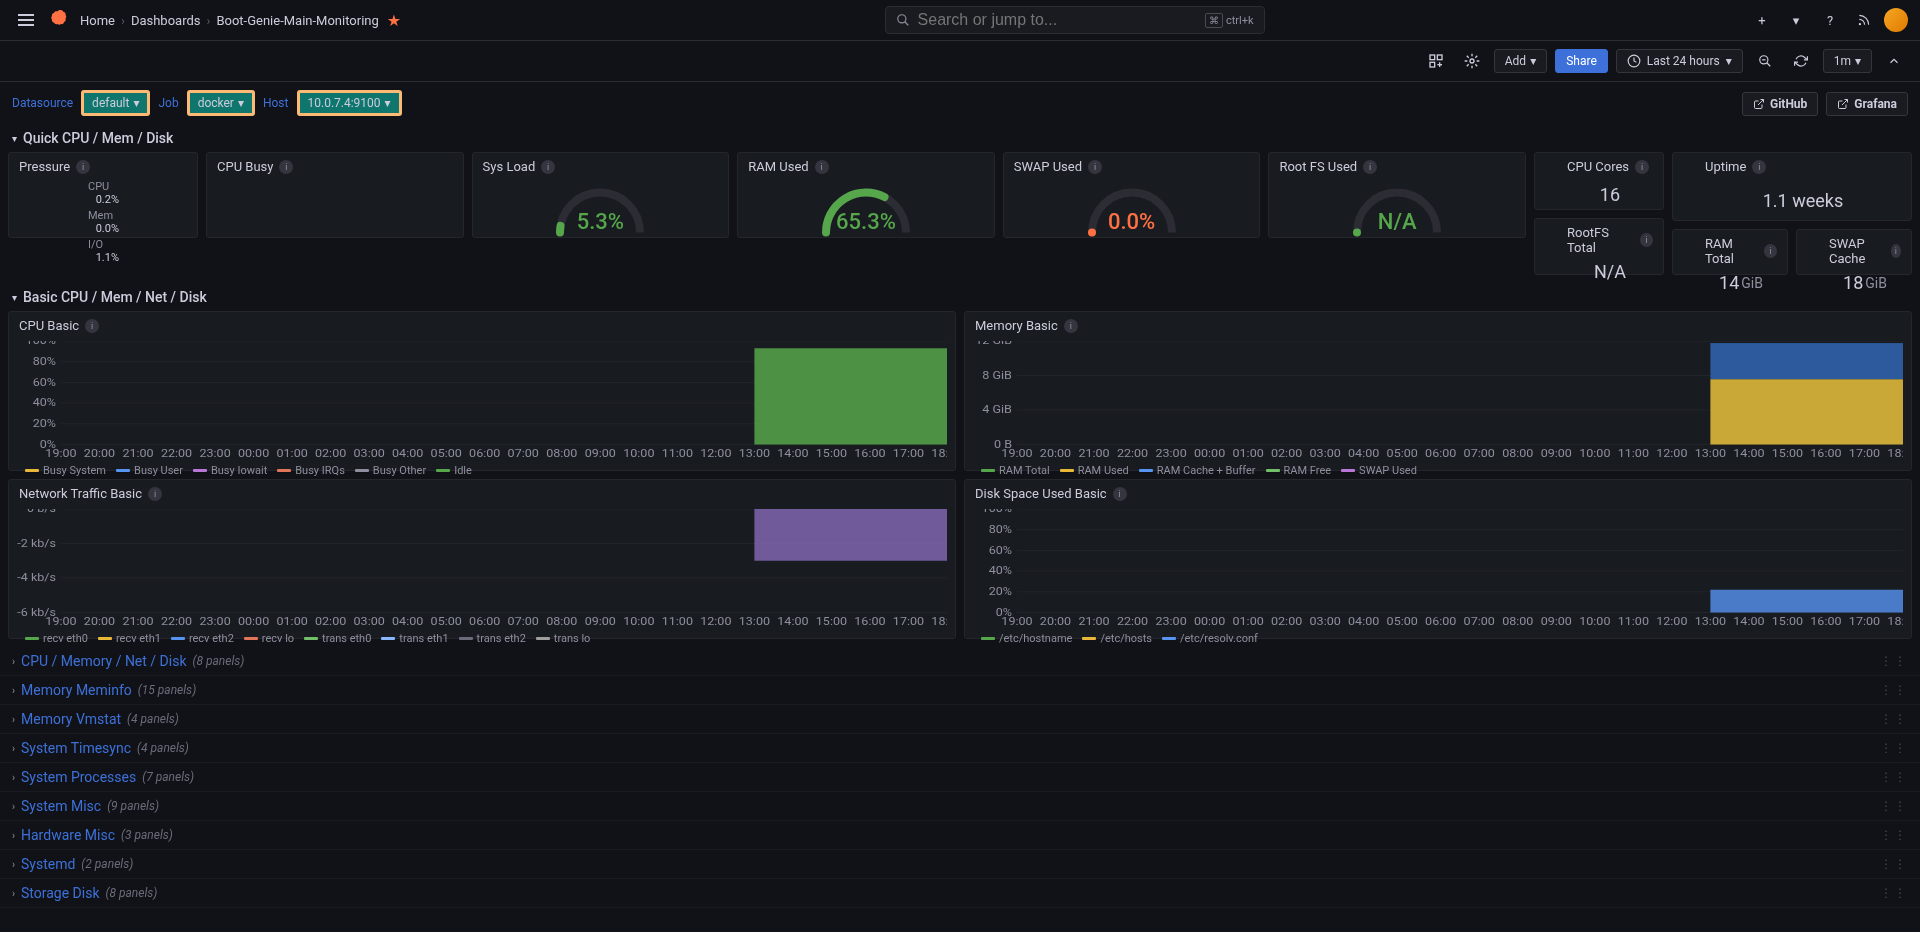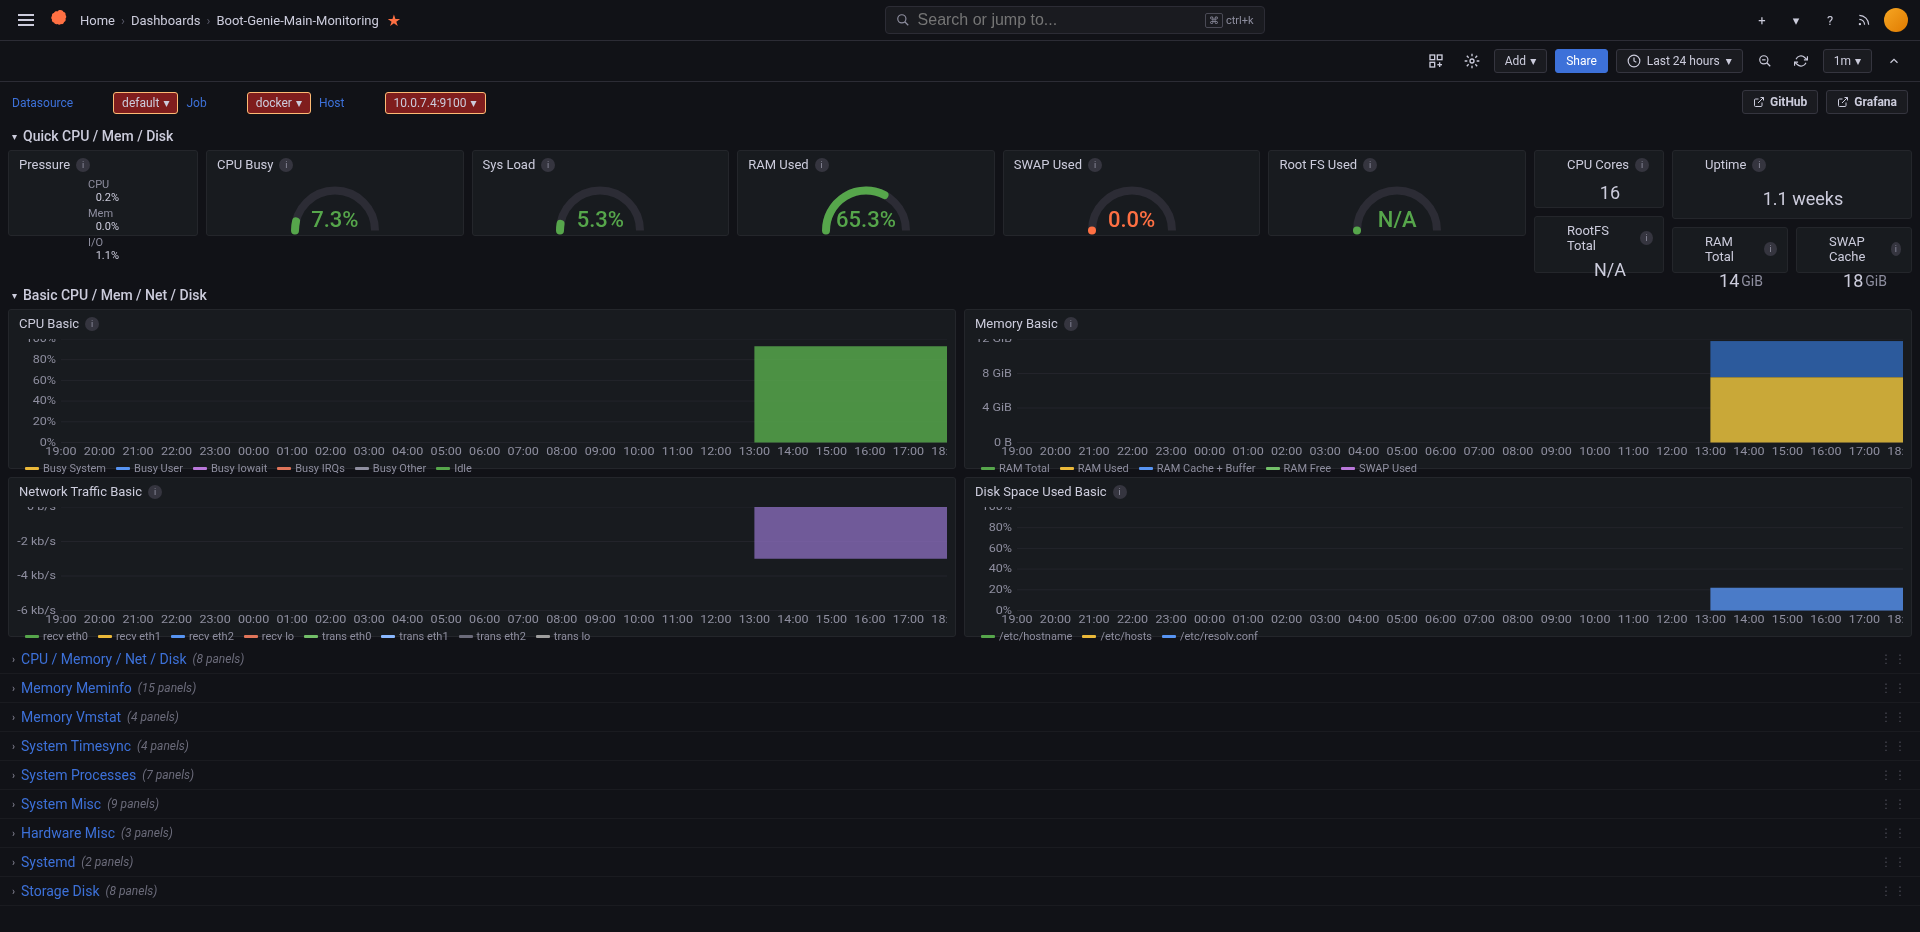--- a/index.html
+++ b/index.html
@@ -61,23 +61,23 @@
     .time-btn { display: flex; align-items: center; gap: 6px; }
     
     
     .var-bar {
       display: flex; align-items: flex-end; justify-content: space-between;
       padding: 8px 12px; background: #111217;
     }
     .vars { display: flex; gap: 8px; align-items: center; }
     .var-label { color: #3d71d9; font-size: 12px; cursor: pointer; }
     .var-select {
-      background: #7f1d1d; border: 1px solid #fdba74; border-radius: 3px;
+      background: #0f766e; border: 3px solid #fdba74; border-radius: 3px;
       padding: 3px 8px; font-size: 12px; color: #ccccdc; cursor: pointer;
-      display: flex; align-items: center; gap: 4px; margin-left: 32px;
+      display: flex; align-items: center; gap: 4px;
     }
     .link-btns { display: flex; gap: 8px; font-weight: bold; }
     .link-btn {
       background: #1a1b20; border: 1px solid #35353f; border-radius: 3px;
       padding: 4px 10px; font-size: 12px; color: #ccccdc; cursor: pointer;
       display: flex; align-items: center; gap: 5px;
     }
     
     
     .section-row {
@@ -309,29 +309,20 @@
     <div class="pressure-bar"></div>
     <span class="pressure-val">1.1%</span>
         </div>
       </div>
   </div>
 
   <div class="panel">
     <div class="panel-header">
         <span>CPU Busy</span>
         <span class="info-icon">i</span>
-      </div>
-    <div class="panel-body">
-        <div class="gauge-container">
-    <svg class="gauge-svg" viewBox="0 0 100 55">
-      <path class="gauge-bg" d="M 10 50.00000000000001 A 40 40 0 0 1 90 50" fill="none" stroke-width="8"></path>
-      <path class="gauge-fill" d="M 10 50.00000000000001 A 40 40 0 0 1 11.047300100914839 40.906751374134146" fill="none" stroke="#56a64b" stroke-width="8"></path>
-    </svg>
-    <div class="gauge-text" style="color:#56a64b">7.3%</div>
-  </div>
       </div>
   </div>
   <div class="panel">
     <div class="panel-header">
         <span>Sys Load</span>
         <span class="info-icon">i</span>
       </div>
     <div class="panel-body">
         <div class="gauge-container">
     <svg class="gauge-svg" viewBox="0 0 100 55">

